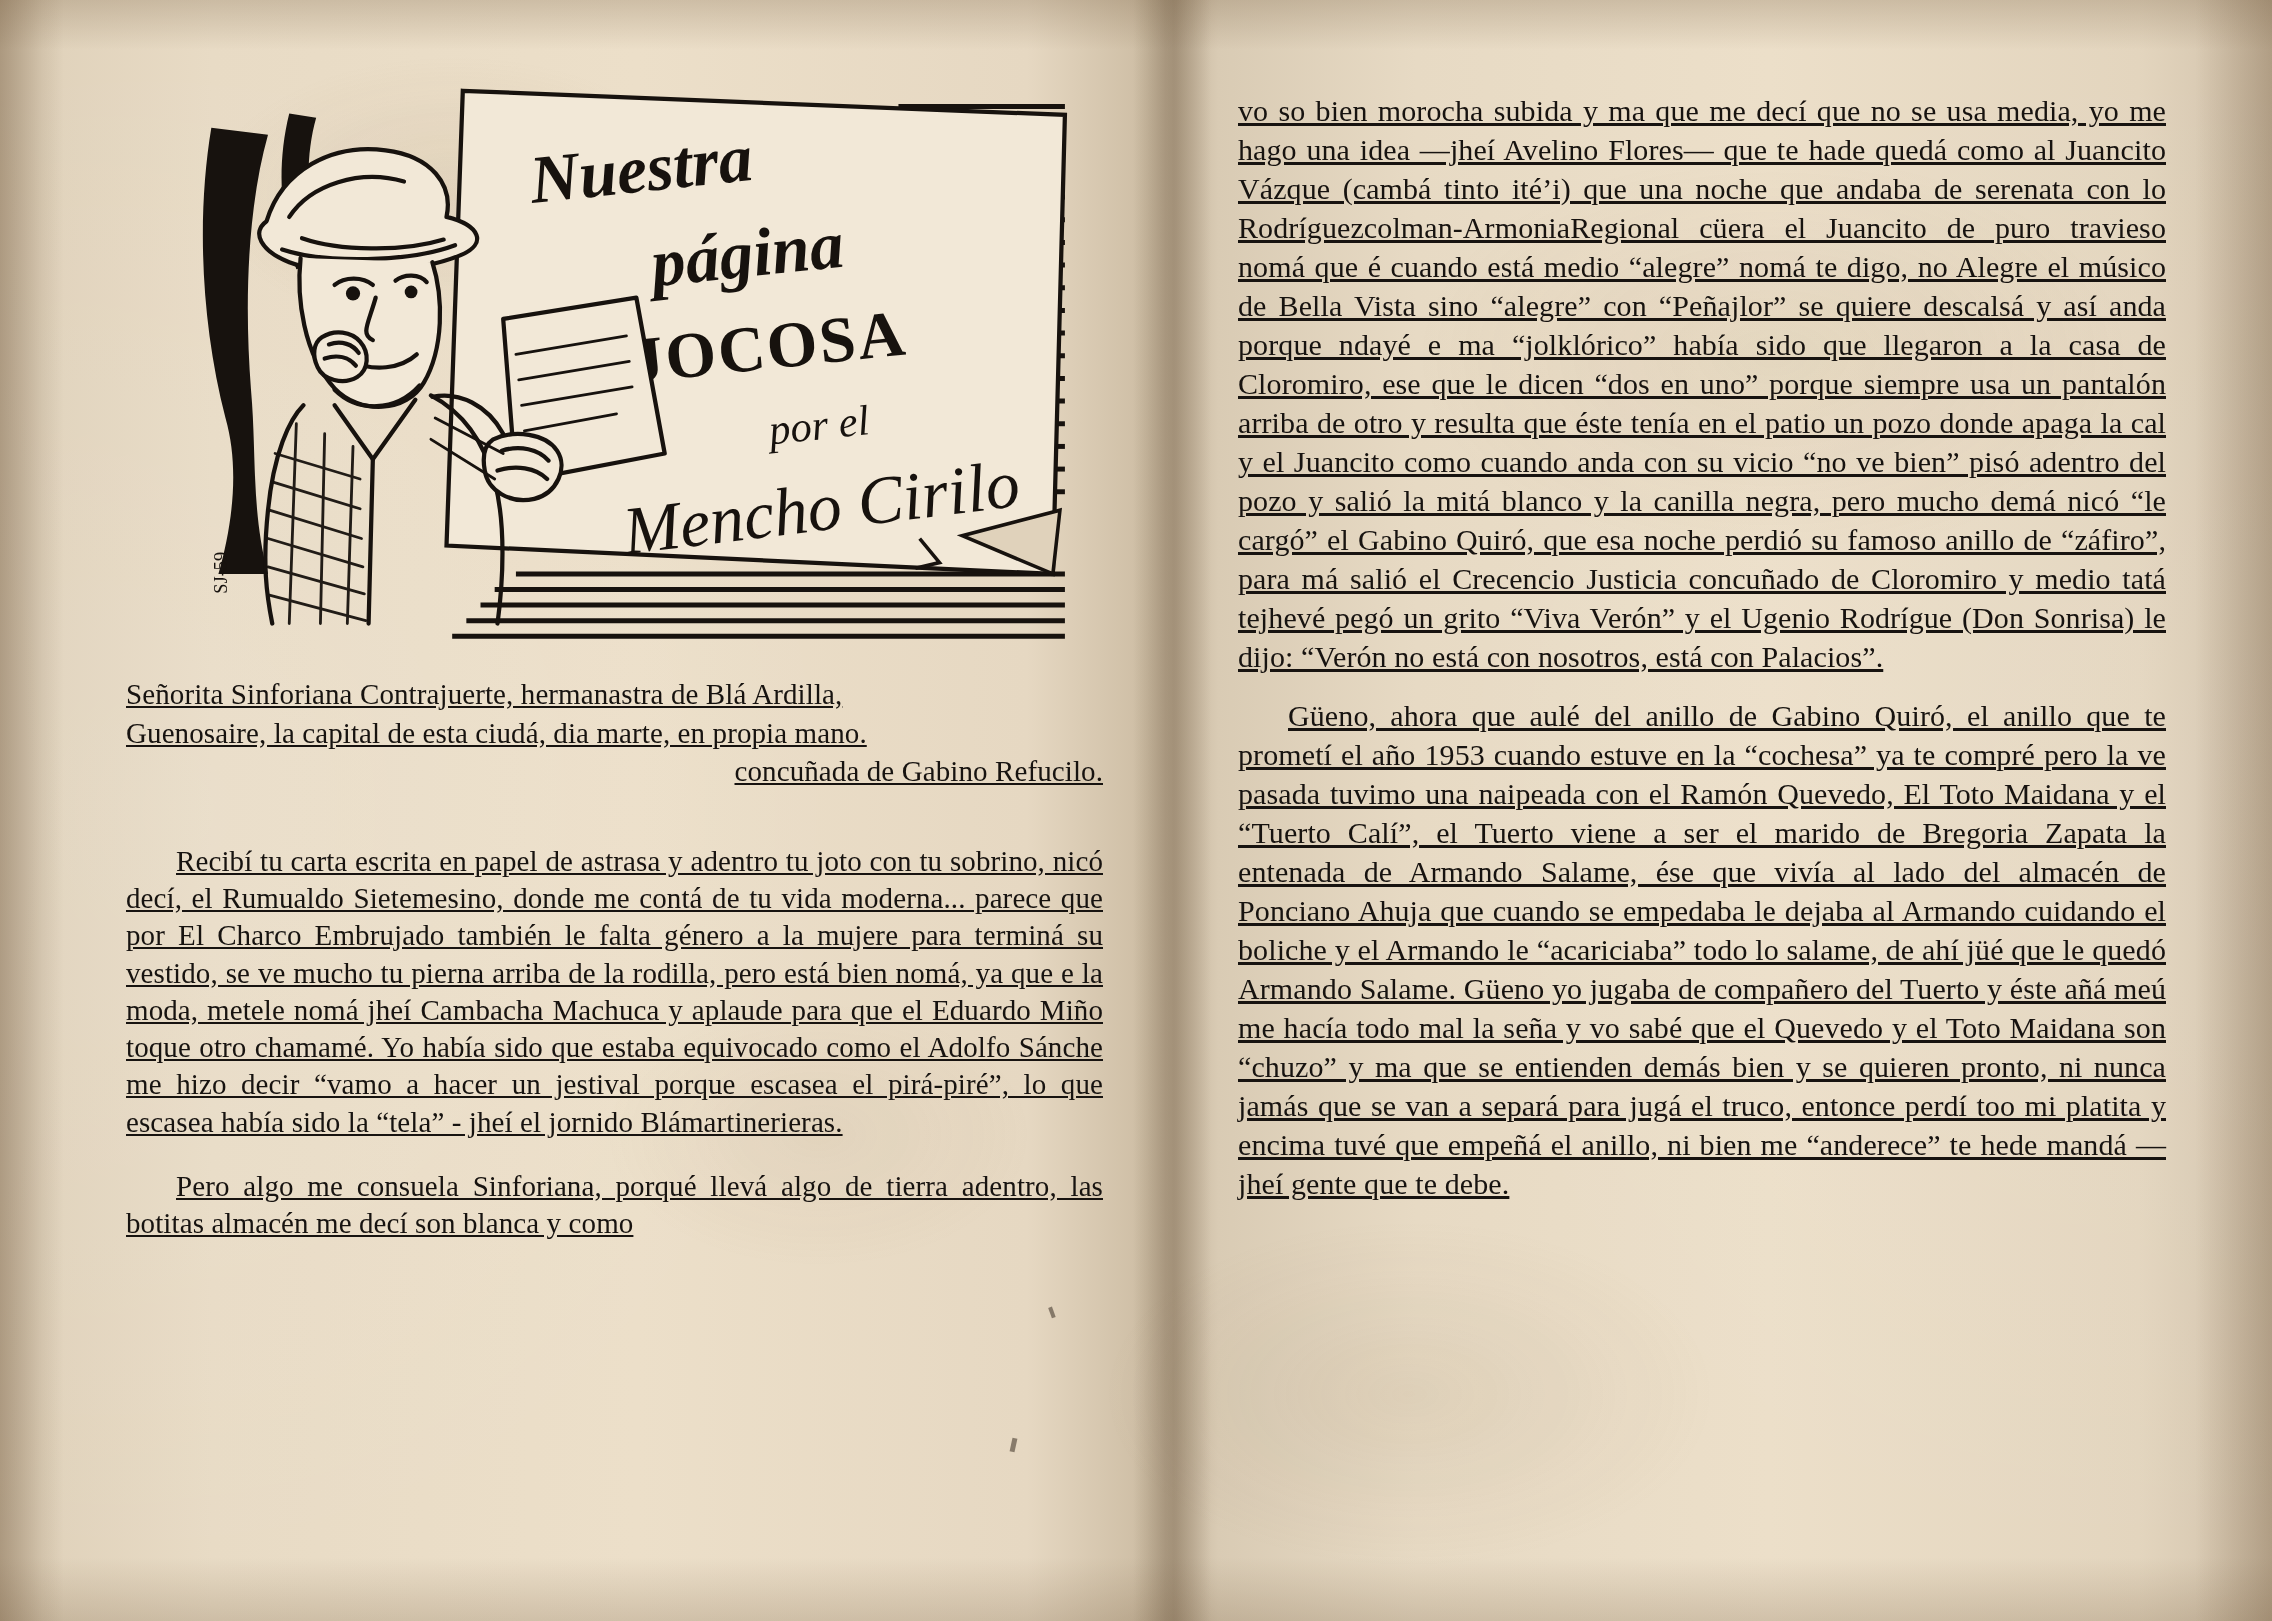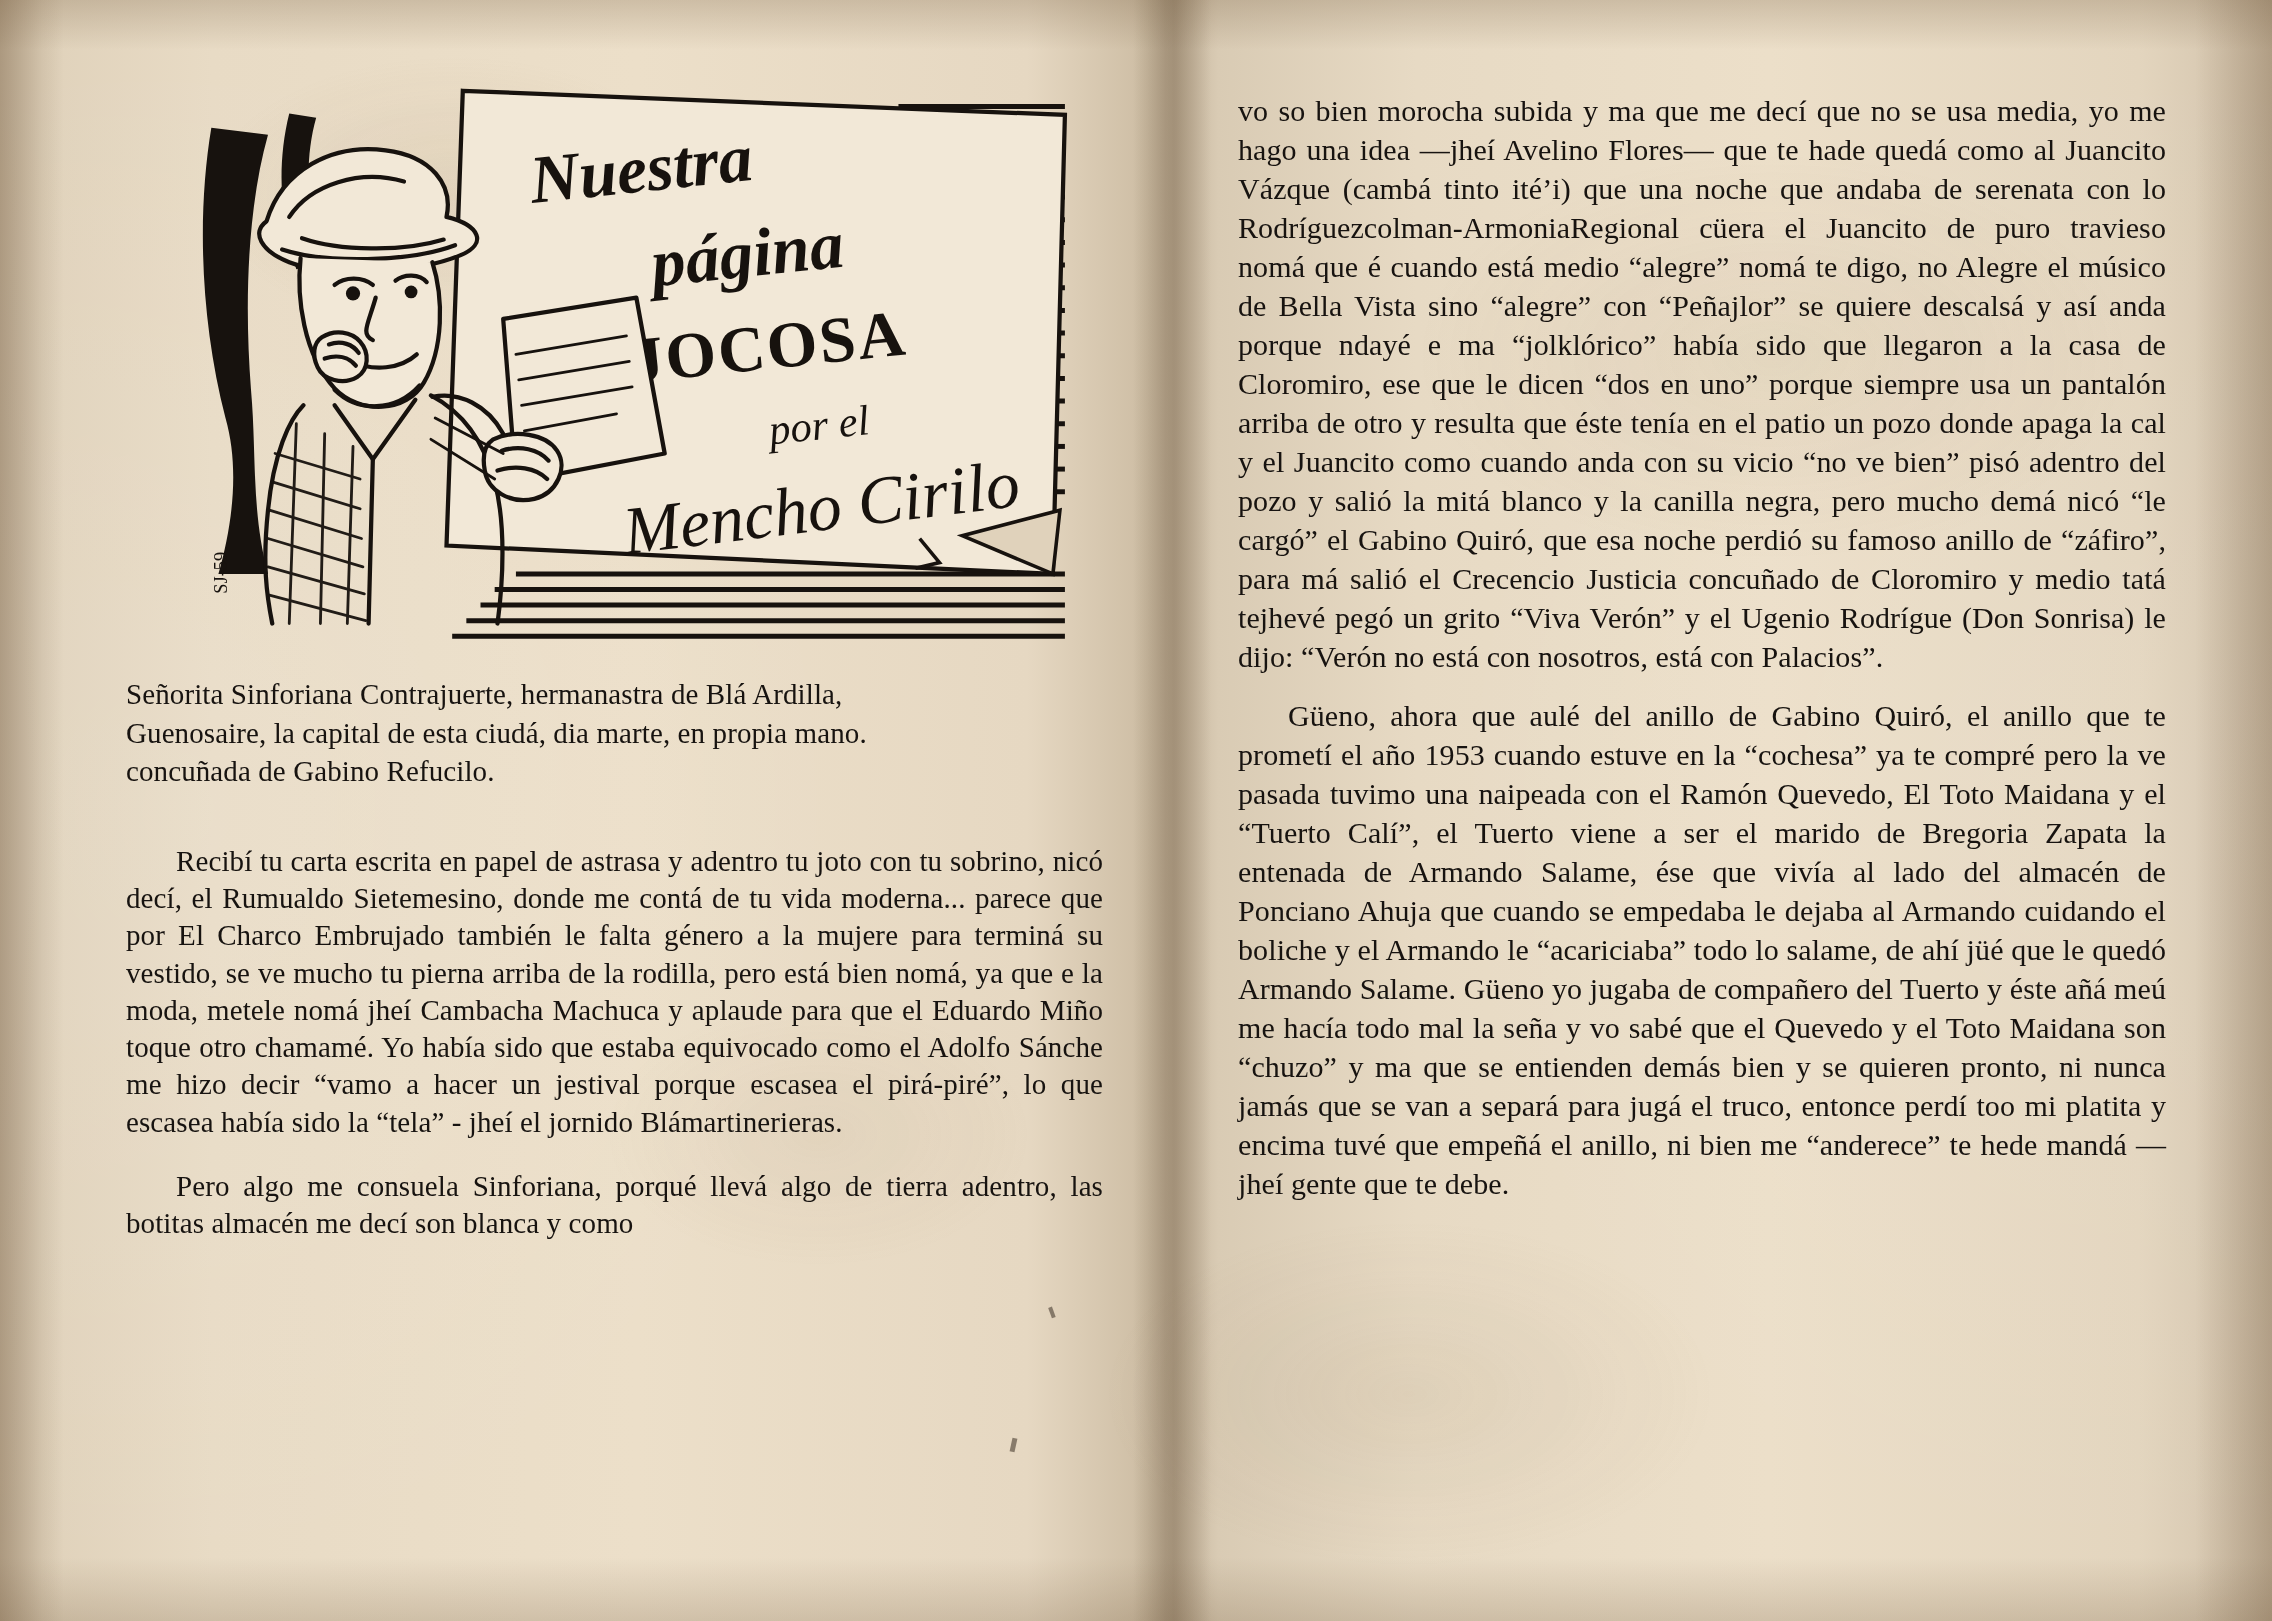--- a/index.html
+++ b/index.html
@@ -102,24 +102,24 @@
     font-size: 29px;
     line-height: 1.285;
     color: #171310;
     text-align: justify;
     letter-spacing: 0.1px;
   }
   .page-right .body-text {
     font-size: 30px;
     line-height: 1.30;
   }
-  .body-text p { margin: 0 0 1.4px 0; }
+  .body-text p { margin: 0 0 1.4px 0; text-decoration: underline; }
   .indent { text-indent: 50px; }
   .addr-line { text-align: left; }
-  .addr-center { text-align: left; }
+  .addr-center { text-align: right; }
   .gap-small { height: 18.4px; }
   .gap-med { height: 25.5px; }
 
   
   .speck {
     position: absolute;
     background: #3a2f24;
     opacity: .55;
     pointer-events: none;
   }

